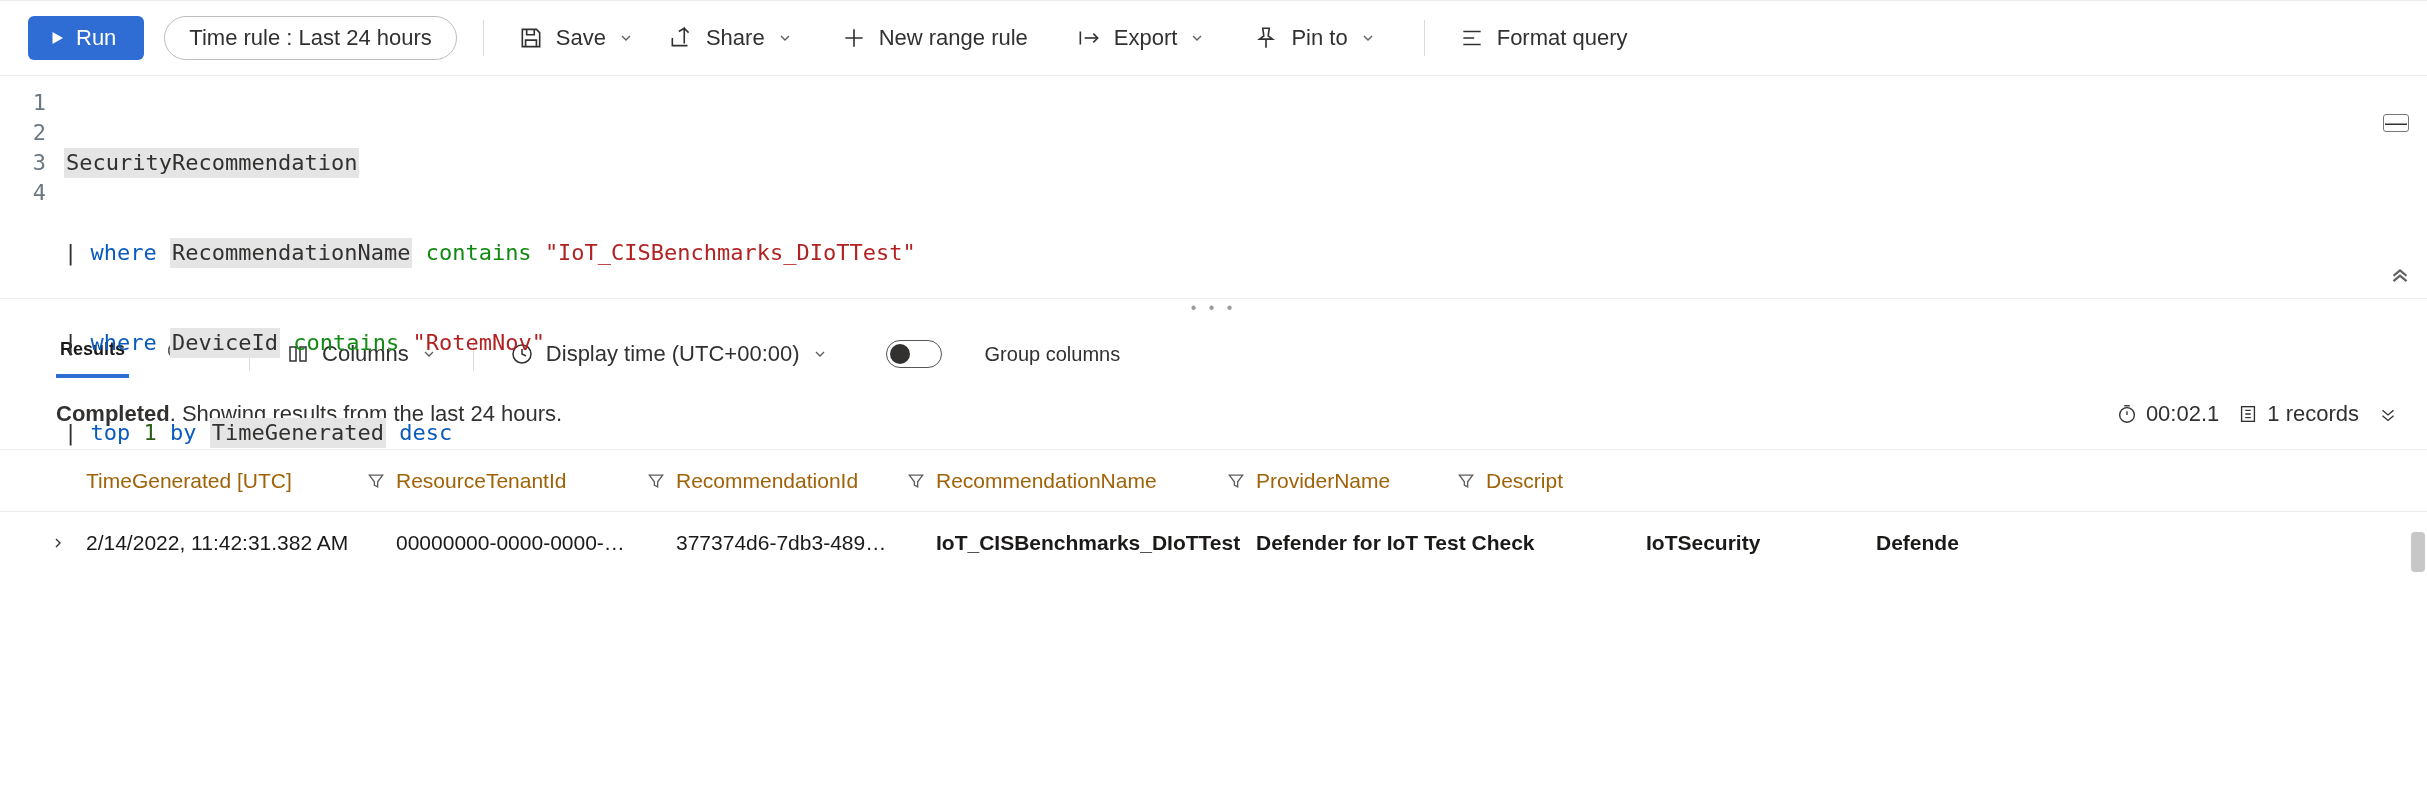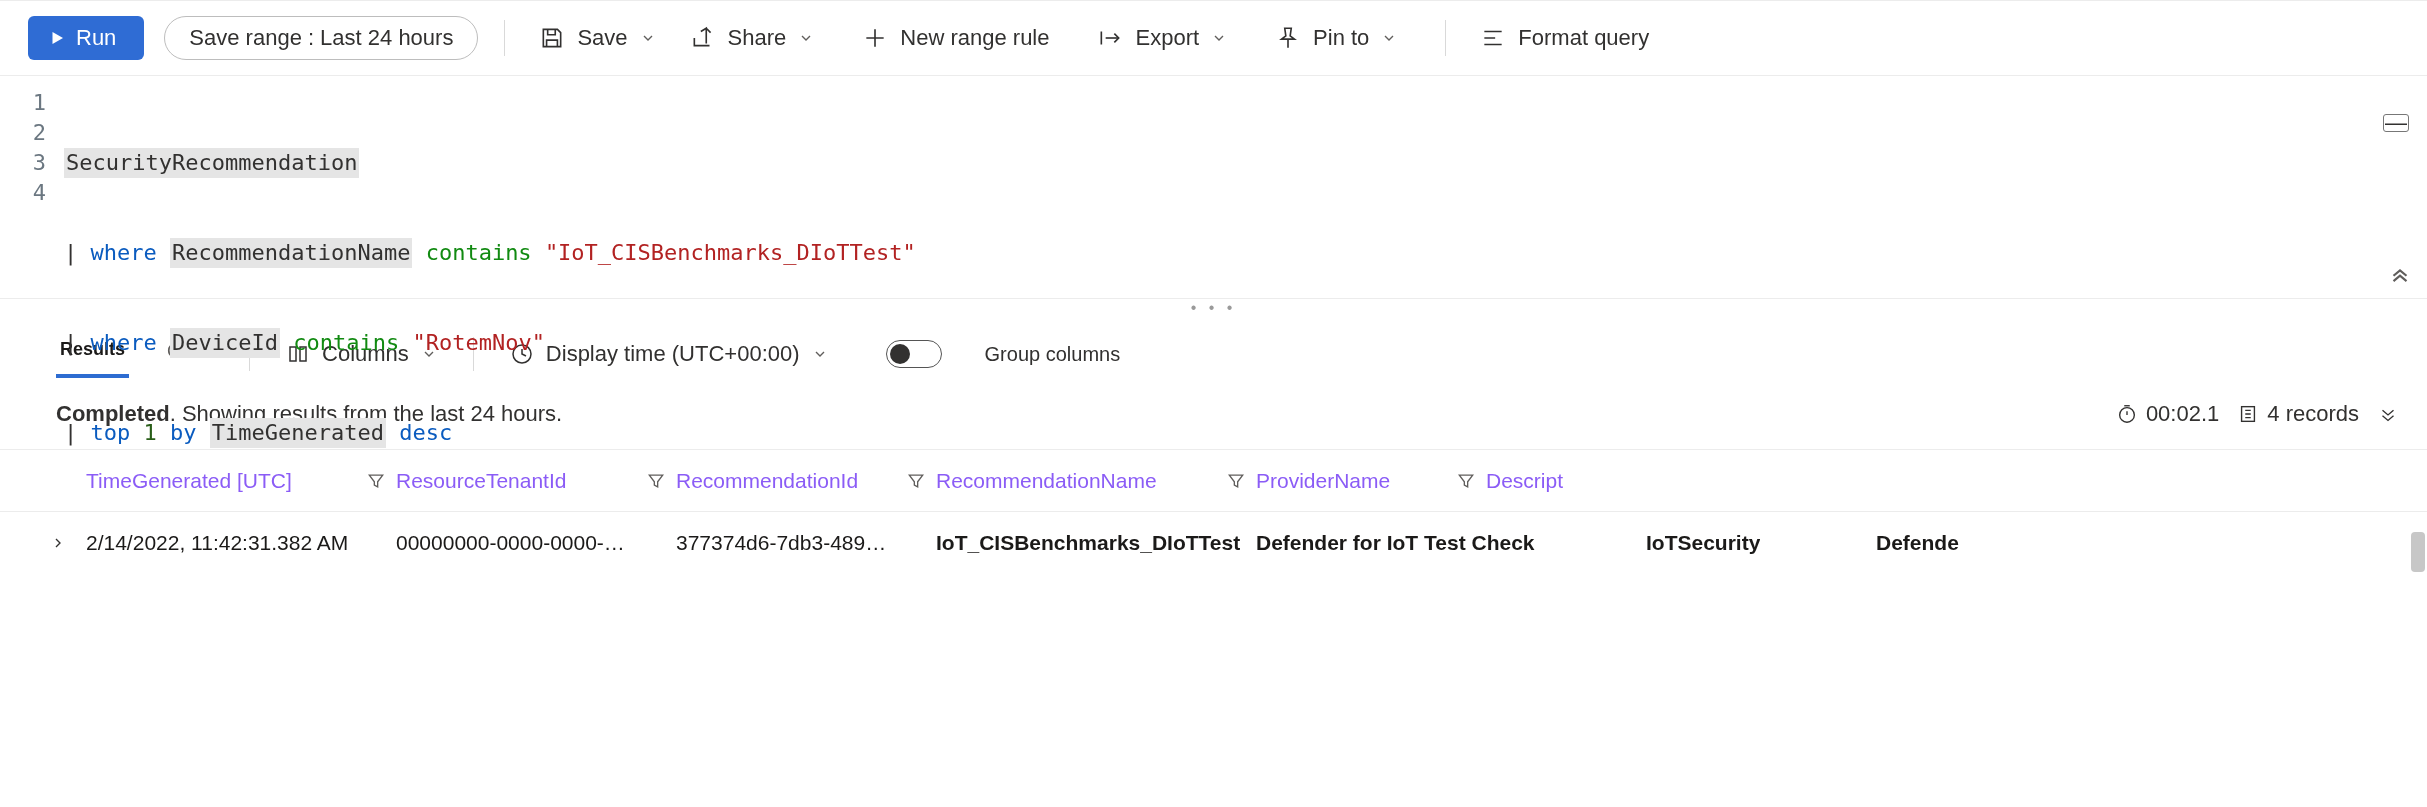--- a/index.html
+++ b/index.html
@@ -201,21 +201,21 @@
 
   
   .grid { width: 100%; }
   .grid-head, .grid-row {
     display:flex;
     align-items:center;
     padding: 0 0 0 40px;
     min-height: 62px;
   }
   .grid-head {
-    color: #8b5cf6;
+    color: #a16207;
     font-size: 21px;
     border-bottom: 1px solid #ececec;
   }
   .grid-row {
     font-size: 21px;
     color: #1b1a19;
   }
   .cell { display:flex; align-items:center; gap:8px; padding-right:10px; overflow:hidden; white-space:nowrap; }
   .cell .txt { overflow:hidden; text-overflow: ellipsis; }
   .filter-ic { margin-left:auto; width: 20px; height:20px; stroke:#605e5c; fill:none; stroke-width:1.6; cursor:pointer; flex-shrink:0; }
@@ -242,21 +242,21 @@
 
 <div class="toolbar">
   <button class="run-btn">
     <svg viewBox="0 0 24 24">
         <path d="M6 4 L20 12 L6 20 Z" fill="#fff"></path>
       </svg>
     <span>Run</span>
   </button>
 
   <div class="time-range">
-    <span>Save range :</span>
+    <span>Time rule :</span>
     <span class="tr-value">Last 24 hours</span>
   </div>
 
   <div class="tb-sep"></div>
 
   <button class="tb-item">
     <svg class="icon" viewBox="0 0 24 24">
         <path d="M4 4h13l3 3v13H4z"></path>
         <path d="M8 4v5h7V4"></path>
         <path d="M7 20v-6h10v6"></path>
@@ -393,21 +393,21 @@
           <path d="M12 9v4"></path>
           <path d="M9 3h6"></path>
         </svg>
       <span>00:02.1</span>
     </span>
     <span style="display:inline-flex;align-items:center;gap:8px">
       <svg viewBox="0 0 24 24">
           <rect x="5" y="4" width="14" height="16"></rect>
           <path d="M9 8h6M9 12h6M9 16h6"></path>
         </svg>
-      <span>4 records</span>
+      <span>1 records</span>
     </span>
     <span style="display:inline-flex;cursor:pointer">
       <svg viewBox="0 0 24 24" width="22" height="22" fill="none" stroke="#323130" stroke-width="2">
           <path d="M6 8l6 5 6-5"></path>
           <path d="M6 14l6 5 6-5"></path>
         </svg>
     </span>
   </div>
 </div>
 

